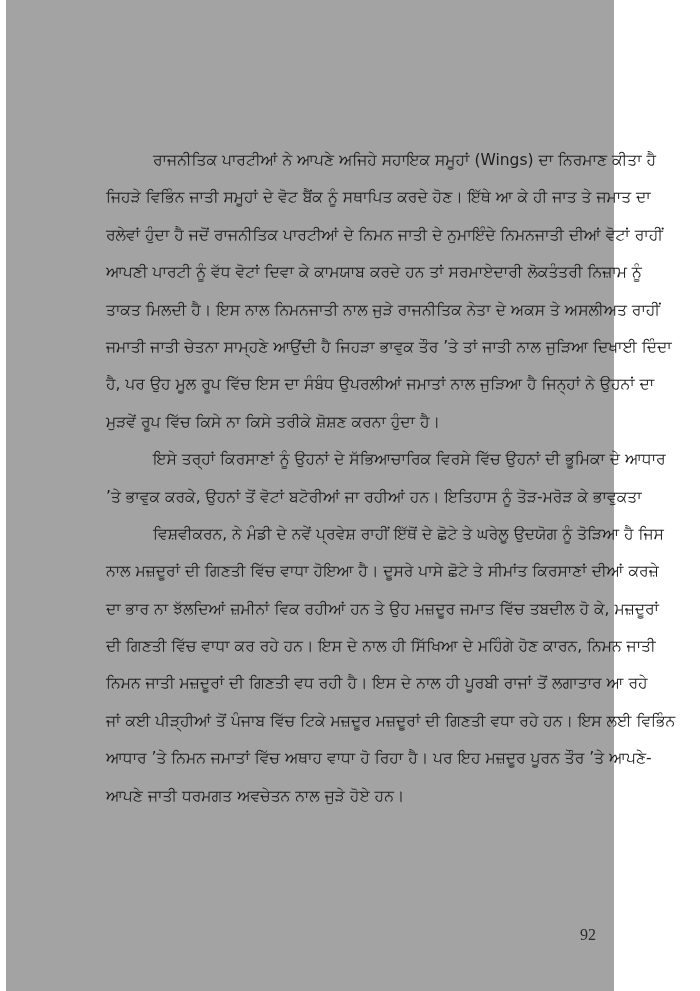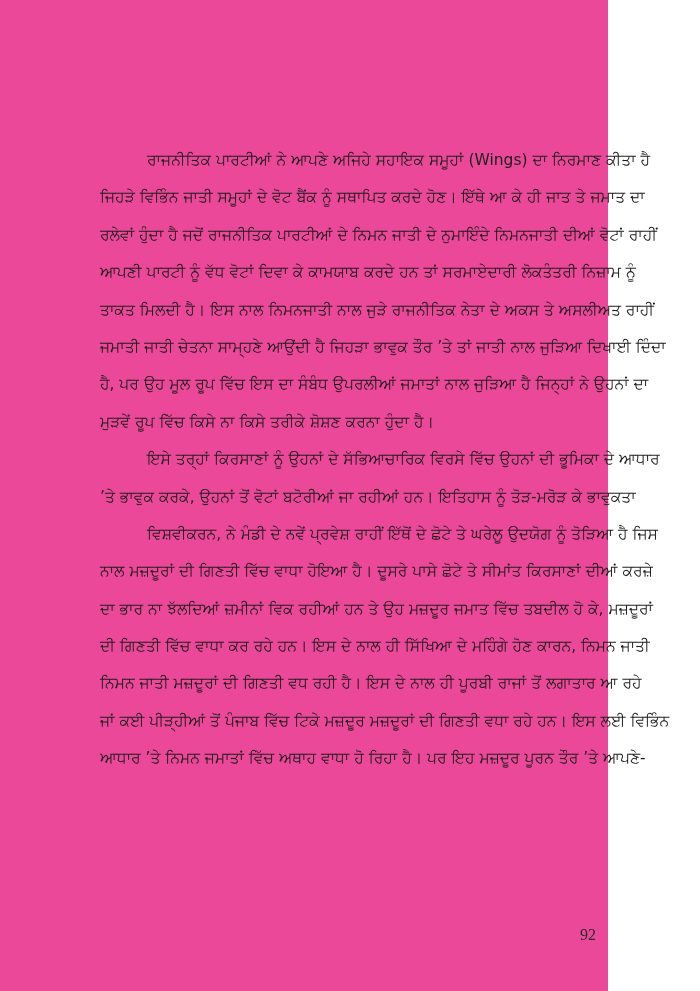--- a/index.html
+++ b/index.html
@@ -9,24 +9,24 @@
     }
     body {
       width: 700px;
       height: 991px;
       position: relative;
       overflow: hidden;
       color: #1a1a1a;
     }
     .page {
       position: absolute;
-      left: 0; top: 0;
+      left: 6px; top: 0;
       width: 608px;
       height: 991px;
-      background: #ec4899;
+      background: #a3a3a3;
     }
     .text-block {
       position: absolute;
       left: 100px;
       top: 142px;
       width: 494px;
       font-family: "DejaVu Sans", "Liberation Sans", sans-serif;
       font-size: 15.5px;
       color: #1c1c1c;
     }
@@ -42,21 +42,21 @@
       padding-left: 47px;
     }
     .line.last {
       text-align-last: left;
     }
     .page-number {
       position: absolute;
       left: 574px;
       top: 926px;
       width: 22px;
-      text-align: right;
+      text-align: left;
       font-family: "Liberation Serif", "DejaVu Serif", serif;
       font-size: 16px;
       color: #2a2a2a;
     }
   </style>
 </head>
 <body>
 
 <div class="page">
   <div class="text-block">
@@ -78,17 +78,18 @@
     </div>
 
     <div class="paragraph">
       <div class="line first">ਵਿਸ਼ਵੀਕਰਨ, ਨੇ ਮੰਡੀ ਦੇ ਨਵੇਂ ਪ੍ਰਵੇਸ਼ ਰਾਹੀਂ ਇੱਥੋਂ ਦੇ ਛੋਟੇ ਤੇ ਘਰੇਲੂ ਉਦਯੋਗ ਨੂੰ ਤੋੜਿਆ ਹੈ ਜਿਸ</div>
       <div class="line">ਨਾਲ ਮਜ਼ਦੂਰਾਂ ਦੀ ਗਿਣਤੀ ਵਿੱਚ ਵਾਧਾ ਹੋਇਆ ਹੈ। ਦੂਸਰੇ ਪਾਸੇ ਛੋਟੇ ਤੇ ਸੀਮਾਂਤ ਕਿਰਸਾਣਾਂ ਦੀਆਂ ਕਰਜ਼ੇ</div>
       <div class="line">ਦਾ ਭਾਰ ਨਾ ਝੱਲਦਿਆਂ ਜ਼ਮੀਨਾਂ ਵਿਕ ਰਹੀਆਂ ਹਨ ਤੇ ਉਹ ਮਜ਼ਦੂਰ ਜਮਾਤ ਵਿੱਚ ਤਬਦੀਲ ਹੋ ਕੇ, ਮਜ਼ਦੂਰਾਂ</div>
       <div class="line">ਦੀ ਗਿਣਤੀ ਵਿੱਚ ਵਾਧਾ ਕਰ ਰਹੇ ਹਨ। ਇਸ ਦੇ ਨਾਲ ਹੀ ਸਿੱਖਿਆ ਦੇ ਮਹਿੰਗੇ ਹੋਣ ਕਾਰਨ, ਨਿਮਨ ਜਾਤੀ</div>
       <div class="line">ਨਿਮਨ ਜਾਤੀ ਮਜ਼ਦੂਰਾਂ ਦੀ ਗਿਣਤੀ ਵਧ ਰਹੀ ਹੈ। ਇਸ ਦੇ ਨਾਲ ਹੀ ਪੂਰਬੀ ਰਾਜਾਂ ਤੋਂ ਲਗਾਤਾਰ ਆ ਰਹੇ</div>
       <div class="line">ਜਾਂ ਕਈ ਪੀੜ੍ਹੀਆਂ ਤੋਂ ਪੰਜਾਬ ਵਿੱਚ ਟਿਕੇ ਮਜ਼ਦੂਰ ਮਜ਼ਦੂਰਾਂ ਦੀ ਗਿਣਤੀ ਵਧਾ ਰਹੇ ਹਨ। ਇਸ ਲਈ ਵਿਭਿੰਨ</div>
       <div class="line">ਆਧਾਰ ’ਤੇ ਨਿਮਨ ਜਮਾਤਾਂ ਵਿੱਚ ਅਥਾਹ ਵਾਧਾ ਹੋ ਰਿਹਾ ਹੈ। ਪਰ ਇਹ ਮਜ਼ਦੂਰ ਪੂਰਨ ਤੌਰ ’ਤੇ ਆਪਣੇ-</div>
+      <div class="line last">ਆਪਣੇ ਜਾਤੀ ਧਰਮਗਤ ਅਵਚੇਤਨ ਨਾਲ ਜੁੜੇ ਹੋਏ ਹਨ।</div>
     </div>
   </div>
 
   <div class="page-number">92</div>
 </div>
 
 </body></html>

